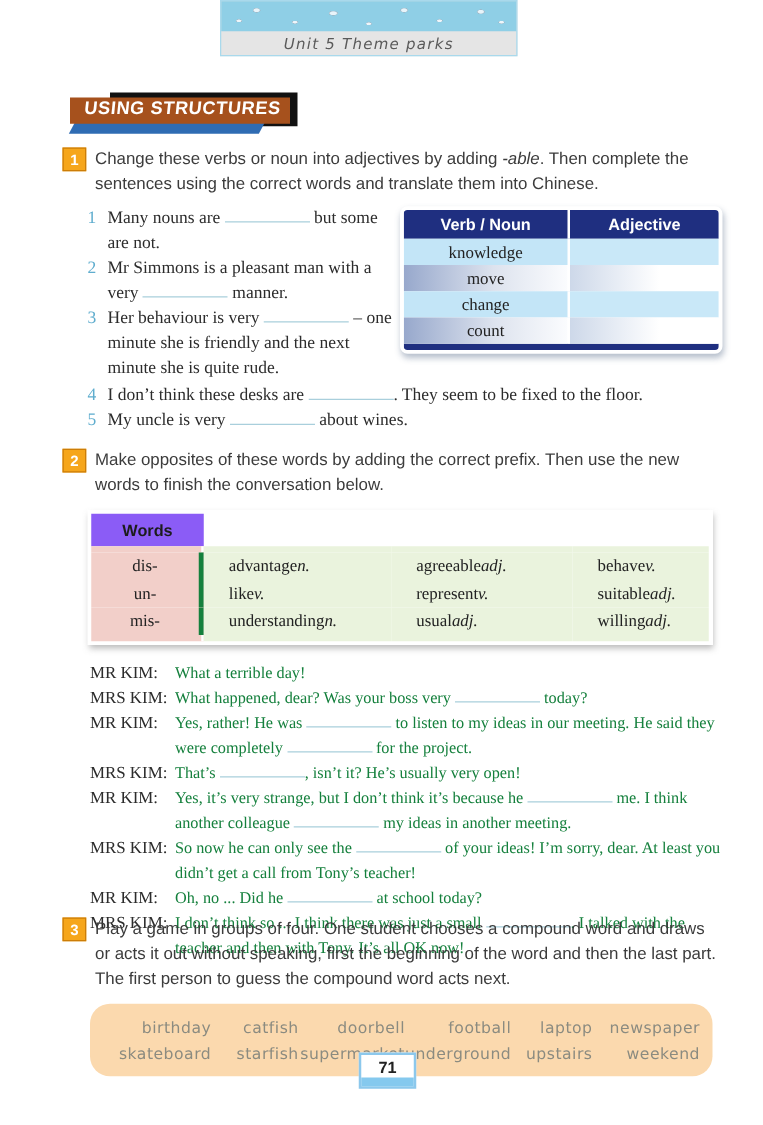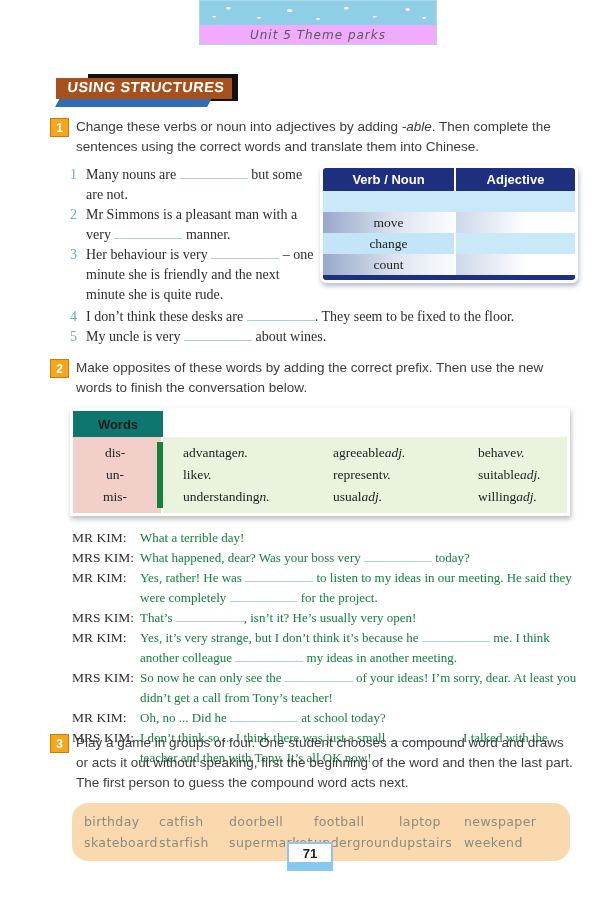--- a/index.html
+++ b/index.html
@@ -1,21 +1,21 @@
 <!DOCTYPE html>
 <html><head>
 <meta charset="utf-8">
 <style>
   html,body{margin:0;padding:0;}
   body{
     width:610px;height:900px;background:#ffffff;position:relative;overflow:hidden;
     font-family:"Liberation Sans", sans-serif;color:#333;
   }
   
-  .unit-box{position:absolute;left:199px;top:0;width:236px;border:1px solid #a9d9ec;background:#f0abfc;}
+  .unit-box{position:absolute;left:176px;top:0;width:236px;border:1px solid #a9d9ec;background:#e5e5e5;}
   .unit-pic{
     height:24px;background-color:#8fcfe6;
     background-image:
       radial-gradient(ellipse 5px 3px at 12% 30%, #e8f4fa 40%, #9db9c9 60%, transparent 65%),
       radial-gradient(ellipse 4px 2px at 25% 70%, #eef6fb 40%, #9db9c9 60%, transparent 65%),
       radial-gradient(ellipse 6px 3px at 38% 40%, #e8f4fa 40%, #9db9c9 60%, transparent 65%),
       radial-gradient(ellipse 4px 2px at 50% 75%, #eef6fb 40%, #9db9c9 60%, transparent 65%),
       radial-gradient(ellipse 5px 3px at 62% 30%, #e8f4fa 40%, #9db9c9 60%, transparent 65%),
       radial-gradient(ellipse 4px 2px at 74% 65%, #eef6fb 40%, #9db9c9 60%, transparent 65%),
       radial-gradient(ellipse 5px 3px at 88% 35%, #e8f4fa 40%, #9db9c9 60%, transparent 65%),
@@ -78,38 +78,38 @@
   .ex1-rest{margin-left:20px;margin-top:2px;}
   
   .ptable{
     margin:10px 0 0 20px;width:500px;border:3px solid #fff;box-shadow:1px 3px 5px rgba(120,120,120,0.5);
     box-sizing:border-box;
   }
   .pt-header{display:grid;grid-template-columns:90px 1fr;}
   .pt-header .pt-hcell{height:26px;display:flex;align-items:center;justify-content:center;
     font-size:13px;font-weight:bold;color:#1c1c1c;}
   .pt-hprefix{background:#c8655b;border-right:2px solid #fff;}
-  .pt-hwords{background:#0f766e;}
+  .pt-hwords{background:#8b5cf6;}
   .pt-body{display:grid;grid-template-columns:90px 150px 145px 1fr;}
   .pt-body .pt-cell{height:22px;display:flex;align-items:center;font-family:"Liberation Serif", serif;font-size:13.5px;color:#222;}
-  .pt-prefix{background:#f2cfc9;border-right:6px solid #15803d;justify-content:center;}
+  .pt-prefix{background:#f2cfc9;border-right:4px solid #15803d;justify-content:center;}
   .pt-word{background:#eaf3dd;padding-left:20px;}
   .pt-body .pt-pad{background:#eaf3dd;height:5px;}
   .pt-pfx-pad{background:#f2cfc9 !important;border-right:2px solid #fff;}
   .pt-word i{font-style:italic;}
   
   .convo{margin:12px 0 0 22px;}
   .convo-line{display:flex;}
   .convo-speaker{flex:0 0 68px;font-family:"Liberation Serif", serif;font-size:13.5px;color:#2c2c2c;line-height:20px;}
   .convo-text{flex:1;font-family:Liberation Serif, serif;font-size:13px;color:#15803d;line-height:20px;}
   
   .word-bank{
     margin:10px 0 0 22px;width:498px;box-sizing:border-box;background:#fbd9ae;border-radius:16px;
-    padding:11px 10px 11px 12px;
-    display:grid;grid-template-columns:75px 70px 85px 85px 65px 1fr;row-gap:6px;
+    padding:11px 10px 11px 22px;
+    display:grid;grid-template-columns:75px 70px 85px 85px 65px 1fr;row-gap:6px;text-align:right;
   }
   .word-bank .wb-word{
     font-family:"DejaVu Sans", sans-serif;font-size:12.5px;color:#8b8b80;letter-spacing:0.4px;white-space:nowrap;
   }
   
   .page-box{position:absolute;left:287px;top:842px;width:42px;border:2px solid #8cc8ec;background:#fff;}
   .page-num{height:18px;display:flex;align-items:center;justify-content:center;font-size:13px;font-weight:bold;color:#222;}
   .page-strip{height:7px;background:#85c9ee;}
 </style>
 </head>
@@ -148,20 +148,21 @@
         </div>
       </div>
     <div class="vtable-wrap">
       <div class="vtable">
         <div class="vt-header">
           <div class="vt-cell vt-h1">Verb / Noun</div>
           <div class="vt-cell vt-h2">Adjective</div>
         </div>
         <div id="vt-rows">
             <div class="vt-row even">
+              <div class="vt-c1">knowledge</div>
               <div class="vt-c2"></div>
             </div>
             <div class="vt-row odd">
               <div class="vt-c1">move</div>
               <div class="vt-c2"></div>
             </div>
             <div class="vt-row even">
               <div class="vt-c1">change</div>
               <div class="vt-c2"></div>
             </div>

